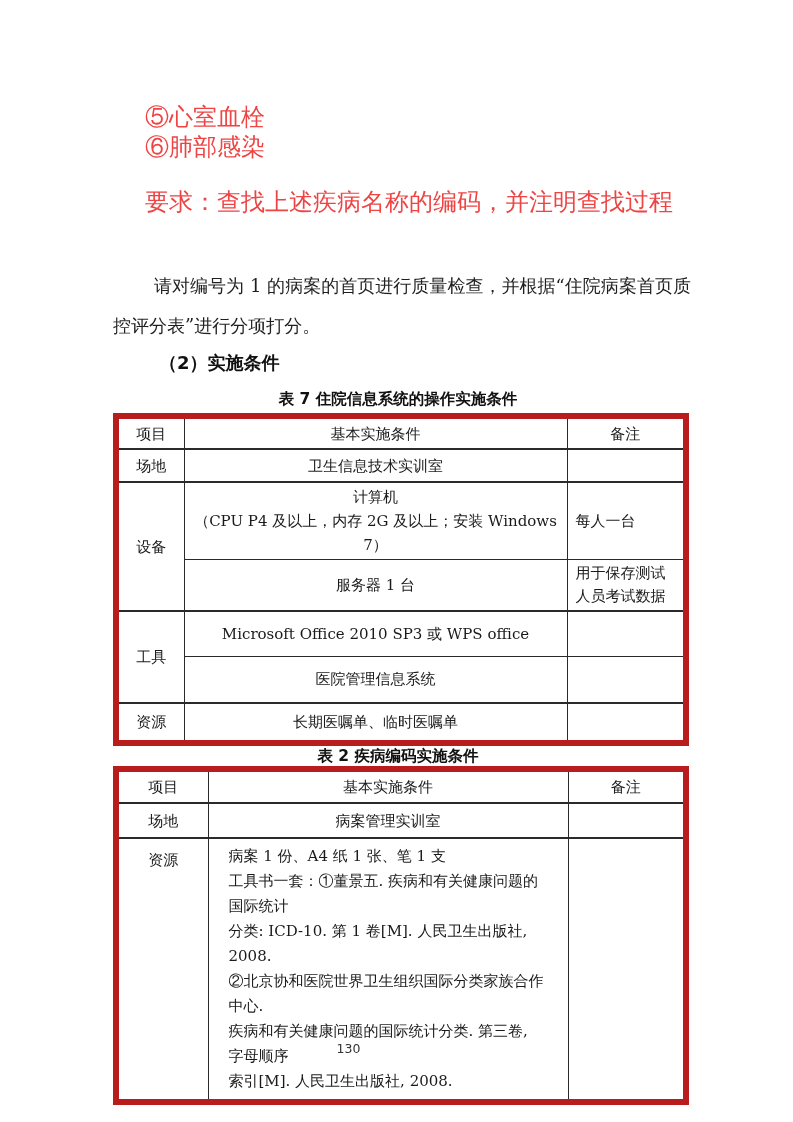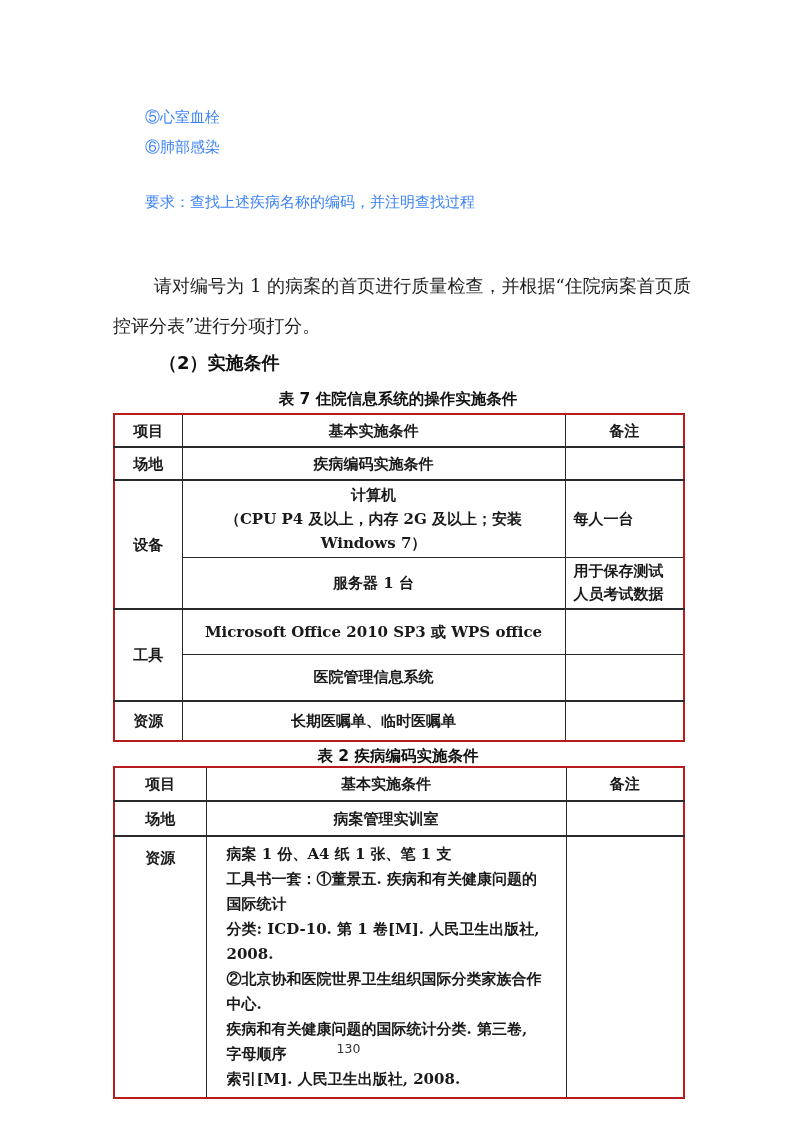--- a/index.html
+++ b/index.html
@@ -13,23 +13,23 @@
     height: 1122px;
     margin: 0 auto;
     background: #ffffff;
     overflow: hidden;
     color: #1a1a1a;
     font-family: "DejaVu Serif", "Liberation Serif", serif;
   }
   .abs { position: absolute; }
 
   .body-text {
-    font-size: 15px;
+    font-size: 24px;
     line-height: 24px;
-    color: #3b82f6;
+    color: #ef4444;
     white-space: nowrap;
   }
   .heading {
     font-family: "DejaVu Sans", "Liberation Sans", sans-serif;
     font-weight: bold;
     color: #111111;
     white-space: nowrap;
   }
   .task-heading { font-size: 18px; }
   .section-heading { font-size: 18px; }
@@ -50,23 +50,22 @@
     text-align: center;
     font-size: 15.5px;
   }
 
   table.doc-table {
     position: absolute;
     left: 113px;
     border-collapse: collapse;
     table-layout: fixed;
     width: 570px;
-    border: 2px solid #b91c1c;
+    border: 6px solid #b91c1c;
     font-size: 15px;
-    font-weight: bold;
   }
   table.doc-table td {
     border: 1.5px solid #2a2a2a;
     text-align: center;
     vertical-align: middle;
     padding: 2px 6px;
     white-space: pre-line;
     overflow: hidden;
     line-height: 24px;
   }
@@ -122,21 +121,21 @@
       <col style="width:119px;">
     </colgroup>
     <tbody>
       <tr style="height:33px;">
         <td class="header-cell">项目</td>
         <td class="header-cell">基本实施条件</td>
         <td class="header-cell">备注</td>
       </tr>
       <tr style="height:33px;" class="group-sep">
         <td>场地</td>
-        <td>疾病编码实施条件</td>
+        <td>卫生信息技术实训室</td>
         <td class="remark-cell"></td>
       </tr>
       <tr style="height:56px;" class="group-sep">
         <td rowspan="2">设备</td>
         <td>计算机
 （CPU P4 及以上，内存 2G 及以上；安装 Windows 7）</td>
         <td class="remark-cell">每人一台</td>
       </tr>
       <tr style="height:44px;">
         <td>服务器 1 台</td>

